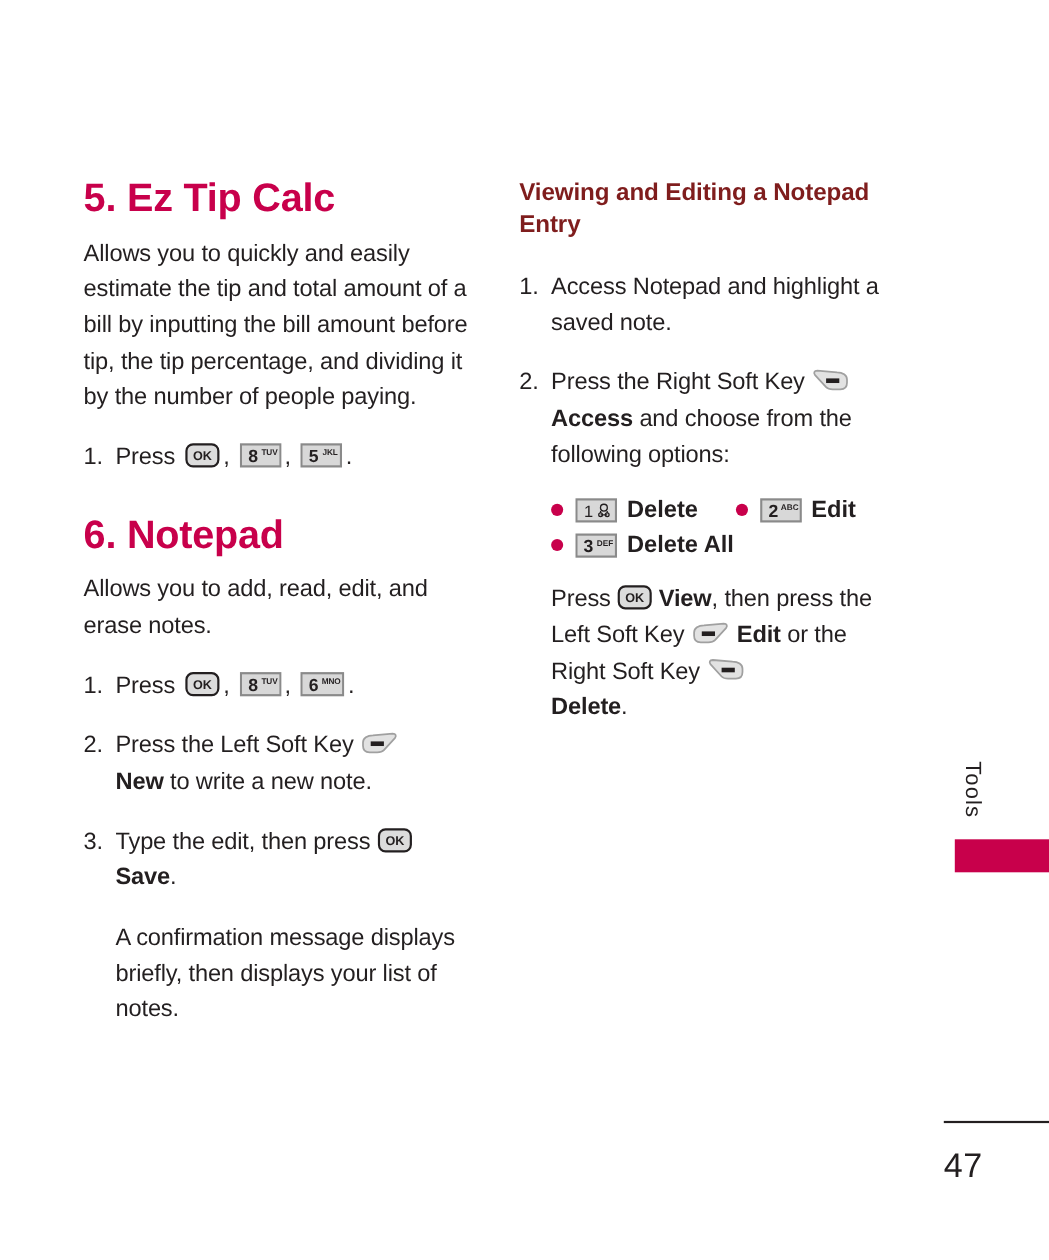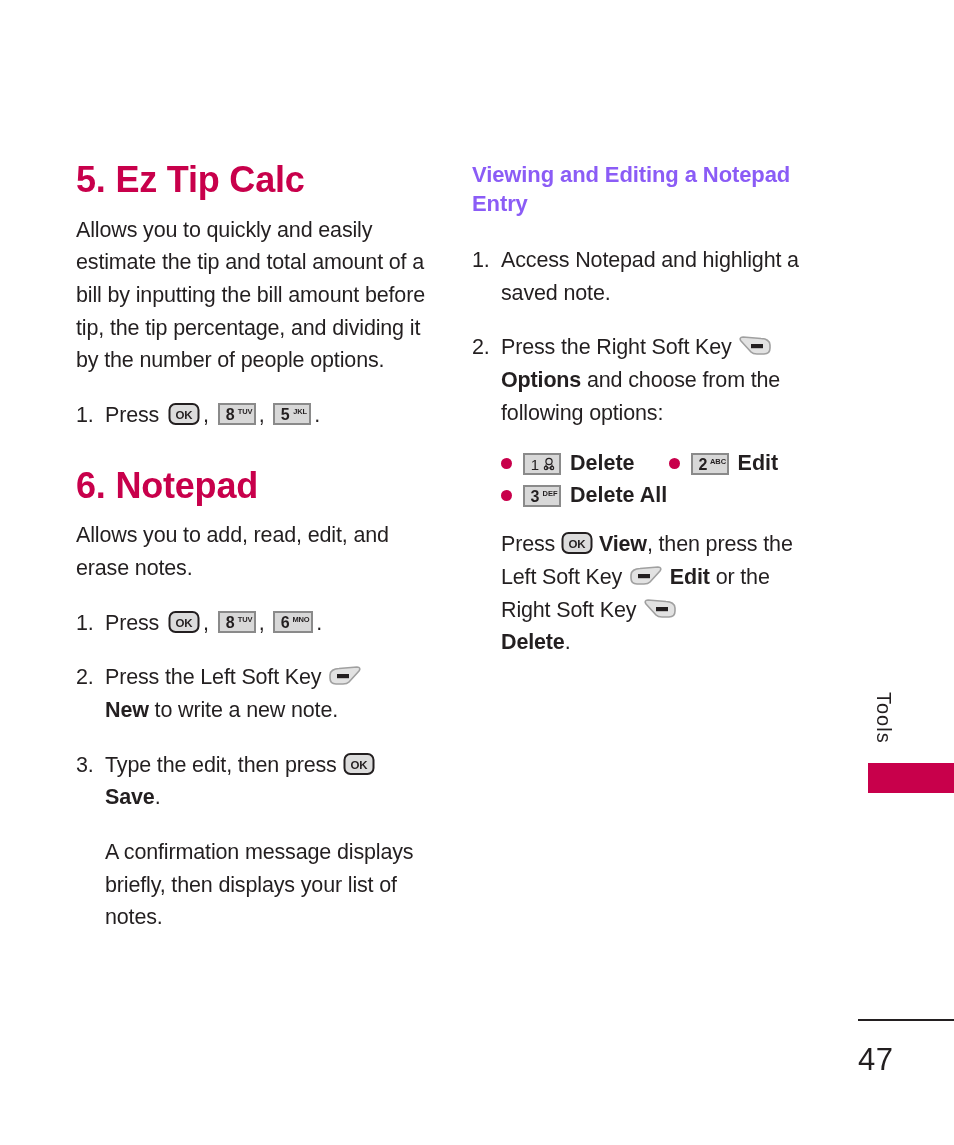--- a/index.html
+++ b/index.html
@@ -34,21 +34,21 @@
     font-size: 36px;
     font-weight: bold;
     color: #c8004b;
     letter-spacing: -0.2px;
     margin: 0 0 14px 0;
     line-height: 1.1;
   }
   .h-sub {
     font-size: 22px;
     font-weight: bold;
-    color: #8b5cf6;
+    color: #7f1d1d;
     line-height: 1.32;
     margin: 0 0 26px 0;
     letter-spacing: -0.1px;
   }
 
   
   .para {
     font-size: 21.5px;
     line-height: 1.52;
     margin: 0 0 22px 0;
@@ -161,21 +161,21 @@
 </style>
 </head>
 <body>
 
 <div class="page">
 
   <div class="col col-left">
 
     <h2 class="h-section">5. Ez Tip Calc</h2>
 
-    <p class="para">Allows you to quickly and easily estimate the tip and total amount of a bill by inputting the bill amount before tip, the tip percentage, and dividing it by the number of people options.</p>
+    <p class="para">Allows you to quickly and easily estimate the tip and total amount of a bill by inputting the bill amount before tip, the tip percentage, and dividing it by the number of people paying.</p>
 
     <div class="step">
       <span class="num">1.</span><span>Press</span>&nbsp;<span class="key keyinline"><svg width="32" height="24" viewBox="0 0 32 24">
             <rect x="1.5" y="2" width="29" height="20" rx="6" ry="6" fill="#dcdcdc" stroke="#231f20" stroke-width="2"></rect>
             <text x="16" y="16.5" font-family="Liberation Sans, sans-serif" font-size="11.5" font-weight="bold" fill="#231f20" text-anchor="middle">OK</text>
           </svg></span><span>,</span>&nbsp;<span class="key keyinline"><svg width="38" height="24" viewBox="0 0 38 24">
             <rect x="1" y="2" width="36" height="20" fill="#d8d8d8" stroke="#8a8a8a" stroke-width="2"></rect>
             <text x="12" y="18" font-family="Liberation Sans, sans-serif" font-size="16" font-weight="bold" fill="#231f20" text-anchor="middle">8</text>
             <text x="27" y="12" font-family="Liberation Sans, sans-serif" font-size="7.5" font-weight="bold" fill="#231f20" text-anchor="middle">TUV</text>
           </svg></span><span>,</span>&nbsp;<span class="key keyinline"><svg width="38" height="24" viewBox="0 0 38 24">
@@ -226,21 +226,21 @@
     <h3 class="h-sub">Viewing and Editing a Notepad Entry</h3>
 
     <div class="step">
       <span class="num">1.</span><span>Access Notepad and highlight a saved note.</span>
     </div>
 
     <div class="step">
       <span class="num">2.</span><span>Press the Right Soft Key</span>&nbsp;<span class="key"><svg width="36" height="24" viewBox="0 0 36 24">
             <path d="M33,11 C33,7 29,4.5 24,4.5 L6,3 C3,3 2.5,5 4,7 L14,18 C15.5,19.6 17,20 20,20 L27,20 C31,20 33,17.5 33,14 Z" fill="#e2e2e2" stroke="#a0a0a0" stroke-width="1.6" stroke-linejoin="round"></path>
             <rect x="14" y="10" width="12" height="4.2" fill="#231f20"></rect>
-          </svg></span><br><b>Options</b>&nbsp;<span>and choose from the following options:</span>
+          </svg></span><br><b>Access</b>&nbsp;<span>and choose from the following options:</span>
     </div>
 
     <div class="opts">
       <div class="opt-row">
         <span class="opt">
           <span class="dot"></span>
           <span class="key">
               <svg width="38" height="24" viewBox="0 0 38 24">
                 <rect x="1" y="2" width="36" height="20" fill="#d8d8d8" stroke="#8a8a8a" stroke-width="2"></rect>
                 <text x="12" y="18" font-family="Liberation Sans, sans-serif" font-size="15" fill="#231f20" text-anchor="middle">1</text>

